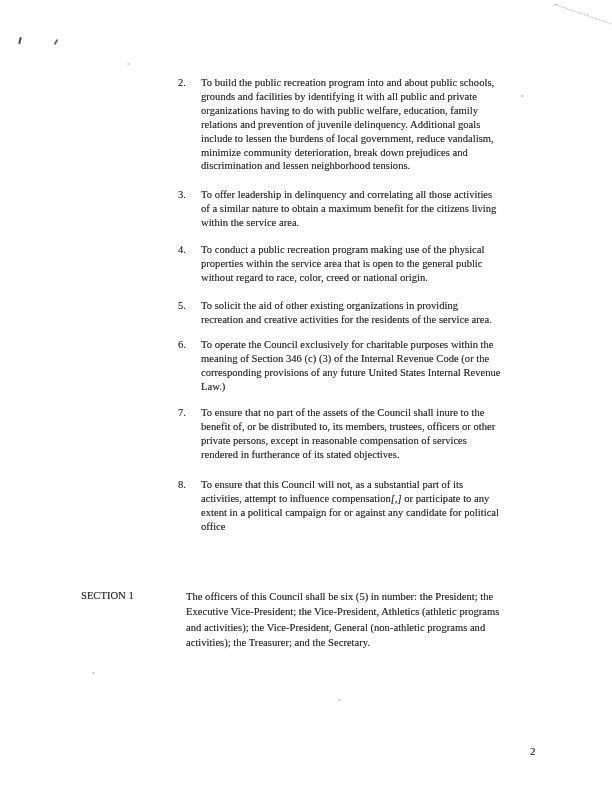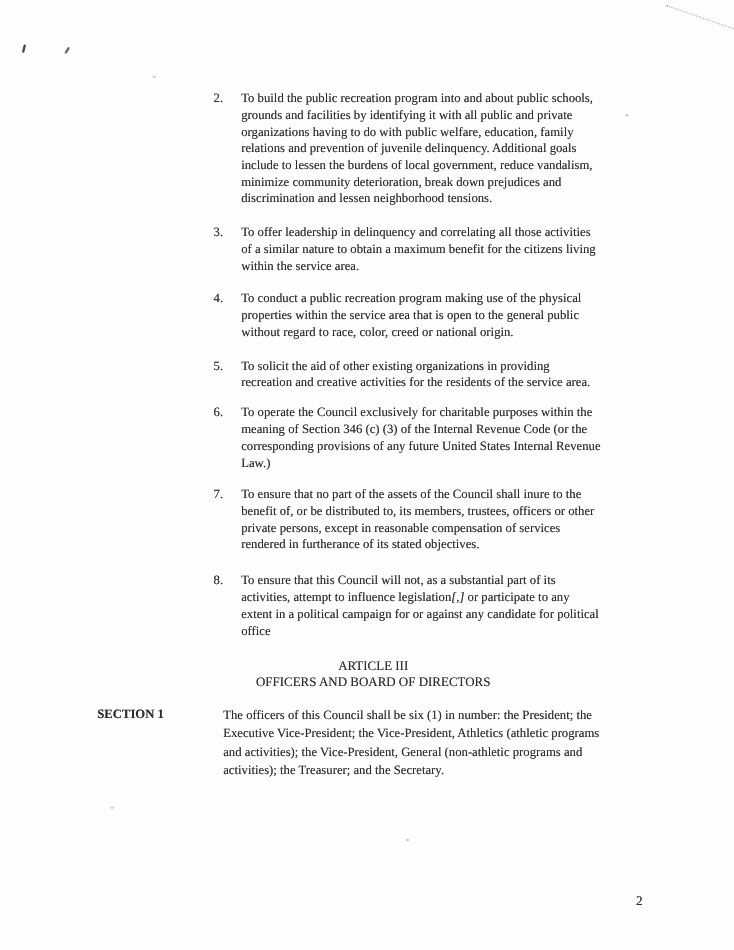--- a/index.html
+++ b/index.html
@@ -45,21 +45,20 @@
     font-size: 10.8px;
     line-height: 13.9px;
     white-space: pre-line;
   }
   
   .section-label {
     position: absolute;
     top: 590px;
     left: 81px;
     font-size: 10.6px;
-    font-weight: bold;
   }
   .section-text {
     position: absolute;
     top: 589px;
     left: 186px;
     width: 368px;
     font-size: 10.6px;
     line-height: 15.4px;
     white-space: pre-line;
   }
@@ -163,29 +162,27 @@
     <span class="num">7.</span>
     <div class="txt">To ensure that no part of the assets of the Council shall inure to the
 benefit of, or be distributed to, its members, trustees, officers or other
 private persons, except in reasonable compensation of services
 rendered in furtherance of its stated objectives.</div>
   </div>
 
   <div class="item" style="top:478px;">
     <span class="num">8.</span>
     <div class="txt"><span>To ensure that this Council will not, as a substantial part of its
-activities, attempt to influence legislation</span><span class="italic">[,]</span><span> or participate to any
+activities, attempt to influence compensation</span><span class="italic">[,]</span><span> or participate to any
 extent in a political campaign for or against any candidate for political
 office</span></div>
   </div>
 
-  <div class="article-heading"><span>ARTICLE III</span>
-<span>OFFICERS AND BOARD OF DIRECTORS</span></div>
 
   <div class="section-label">SECTION 1</div>
-  <div class="section-text">The officers of this Council shall be six (1) in number: the President; the
+  <div class="section-text">The officers of this Council shall be six (5) in number: the President; the
 Executive Vice-President; the Vice-President, Athletics (athletic programs
 and activities); the Vice-President, General (non-athletic programs and
 activities); the Treasurer; and the Secretary.</div>
 
   <div class="page-number">2</div>
 
 </div>
 
 </body></html>

